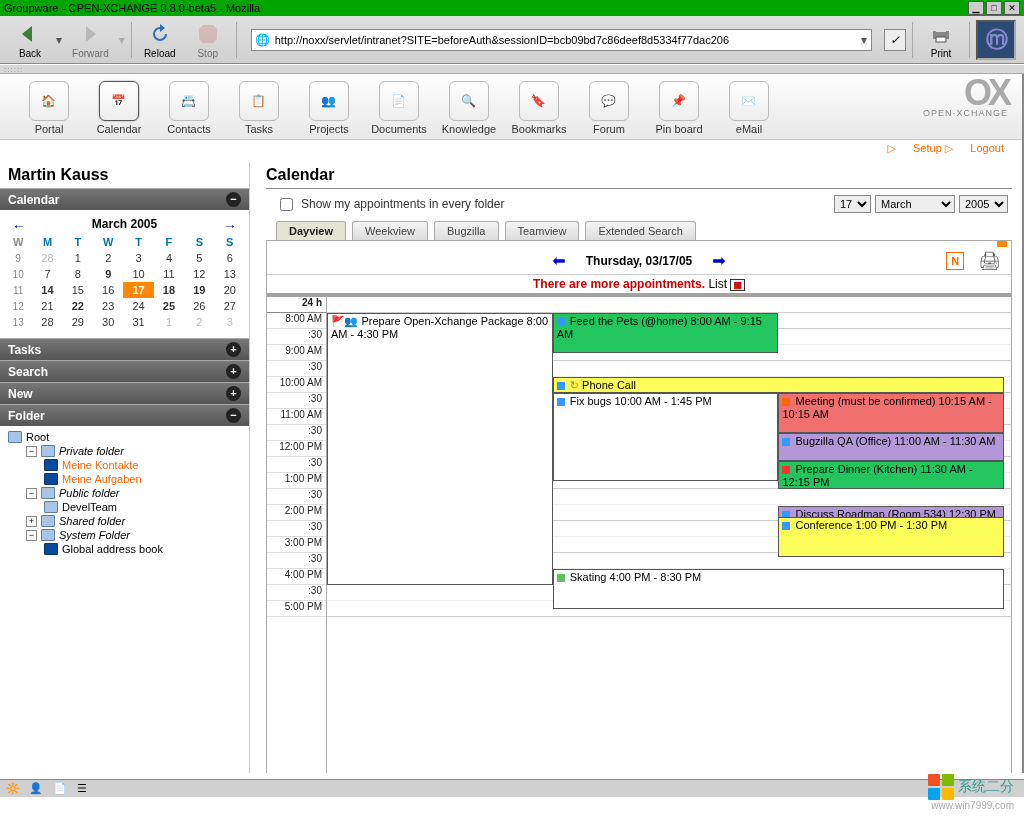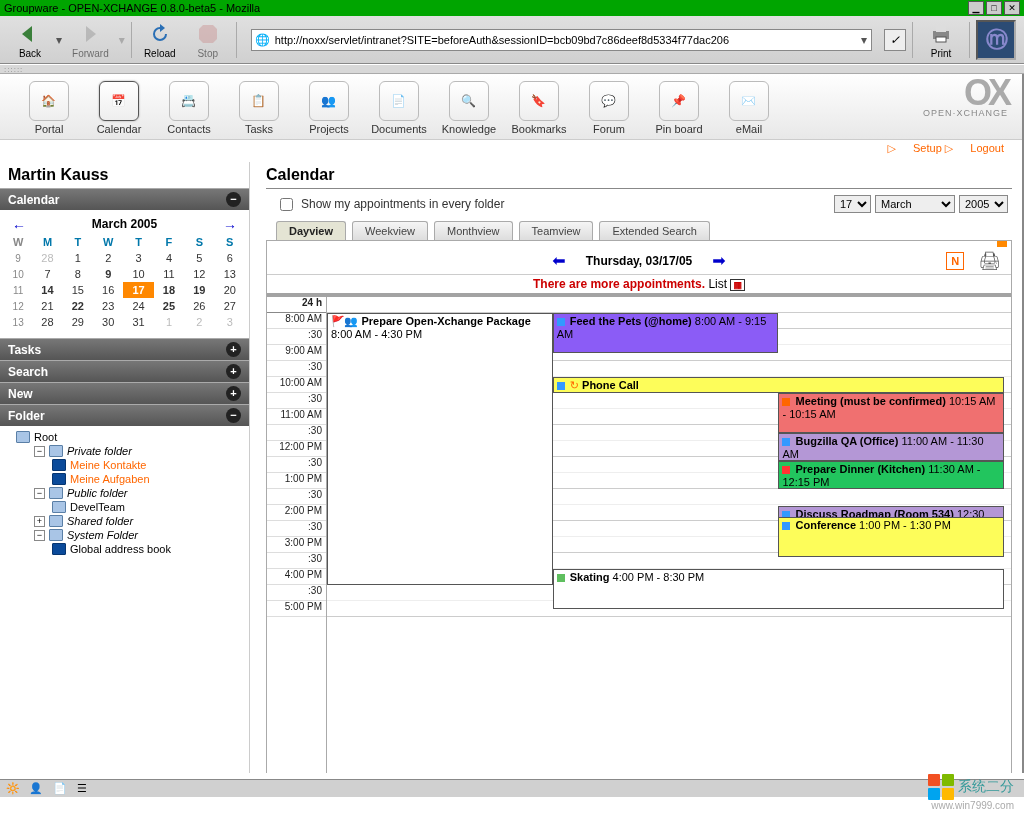--- a/index.html
+++ b/index.html
@@ -55,21 +55,21 @@
 .mini-grid { width: 100%; border-collapse: collapse; font-size: 11px; }
 .mini-grid th { color: #07a; font-weight: bold; padding: 2px; }
 .mini-grid th.wk { color: #888; }
 .mini-grid td { text-align: center; padding: 2px; color: #333; }
 .mini-grid td.out { color: #bbb; }
 .mini-grid td.wk { color: #888; font-size: 10px; }
 .mini-grid td.bold { font-weight: bold; }
 .mini-grid td.today { background: #f80; color: #fff; font-weight: bold; }
 
 
-.tree { padding: 4px 16px; font-size: 11px; }
+.tree { padding: 4px 8px; font-size: 11px; }
 .tree-row { display: flex; align-items: center; gap: 4px; padding: 1px 0; }
 .tree-exp { width: 11px; height: 11px; border: 1px solid #888; display: flex; align-items: center; justify-content: center; font-size: 9px; line-height: 1; background:#fff; }
 .tree-ico { width: 14px; height: 12px; background: #a9c5e6; border: 1px solid #5a7fa6; border-radius: 1px; }
 .tree-ico.mod { background: #0a4a9a; border-color:#063570; }
 .tree-lbl { font-style: italic; }
 .tree-lnk { color: #f60; font-style: normal; }
 .tree-plain { font-style: normal; }
 .ind1 { padding-left: 18px; }
 .ind3 { padding-left: 36px; }
 
@@ -99,23 +99,23 @@
 
 .daygrid { display: flex; flex: 1; overflow: hidden; }
 .timecol { width: 60px; border-right: 1px solid #aaa; }
 .timeslot { height: 16px; border-bottom: 1px solid #ddd; font-size: 10px; text-align: right; padding-right: 4px; color:#222; white-space:nowrap; }
 .timeslot.h24 { text-align: right; font-weight: bold; border-bottom: 1px solid #888; }
 .evcols { flex: 1; position: relative; }
 .evslot-lines div { height: 16px; border-bottom: 1px solid #eee; }
 .evslot-lines div.hr { border-bottom-color:#ccc; }
 .ev { position: absolute; border: 1px solid #555; font-size: 11px; padding: 1px 3px; overflow: hidden; line-height: 13px; }
 .ev .dot { display:inline-block; width:8px; height:8px; margin-right:2px; vertical-align:middle; }
-.ev b { font-weight: bold; }
+.ev b { font-weight: normal; }
 .c-white { background: #fff; }
-.c-orange { background: #8b5cf6; }
+.c-orange { background: #22c55e; }
 .c-yellow { background: #fdfd5a; }
 .c-red { background: #f07070; }
 .c-purple { background: #b497d6; }
 .c-peach { background:#22c55e; }
 .d-blue { background:#3399ff; }
 .d-green { background: #5fbf5f; }
 .d-orange { background:#f60; }
 .d-red { background:#f33; }
 .hand { color:#f60; font-size:11px; }
 
@@ -407,21 +407,21 @@
       <label>Show my appointments in every folder</label>
       <div class="date-selects">
         <select><option>17</option></select>
         <select style="width:80px"><option>March</option></select>
         <select><option>2005</option></select>
       </div>
     </div>
     <div class="tabrow">
       <div class="tab active">Dayview</div>
       <div class="tab">Weekview</div>
-      <div class="tab">Monthview</div>
+      <div class="tab">Bugzilla</div>
       <div class="tab">Teamview</div>
       <div class="tab">Extended Search</div>
     </div>
 
     <div class="dayframe">
       <div style="height:6px;background:#fff;position:relative;">
             <div style="position:absolute;right:4px;top:0;width:10px;height:6px;background:#f80;"></div>
           </div>
       <div class="dayhead">
         <span class="arr">⬅</span>
@@ -494,20 +494,25 @@
           <div class="ev c-orange" style="left:33%;width:33%;top:16px;height:40px;">
             <span class="dot d-blue"></span>
             <b>Feed the Pets (@home)</b>
             <span>8:00 AM - 9:15 AM</span>
           </div>
           <div class="ev c-yellow" style="left:33%;width:66%;top:80px;height:16px;">
             <span class="dot d-blue"></span>
             <span class="hand">↻</span>
             <b>Phone Call</b>
           </div>
+          <div class="ev c-white" style="left:33%;width:33%;top:96px;height:88px;">
+            <span class="dot d-blue"></span>
+            <b>Fix bugs</b>
+            <span>10:00 AM - 1:45 PM</span>
+          </div>
           <div class="ev c-white" style="left:33%;width:66%;top:272px;height:40px;">
             <span class="dot d-green"></span>
             <b>Skating</b>
             <span>4:00 PM - 8:30 PM</span>
           </div>
 
           <div class="ev c-red" style="left:66%;width:33%;top:96px;height:40px;">
             <span class="dot d-orange"></span>
             <b>Meeting (must be confirmed)</b>
             <span>10:15 AM - 10:15 AM</span>

